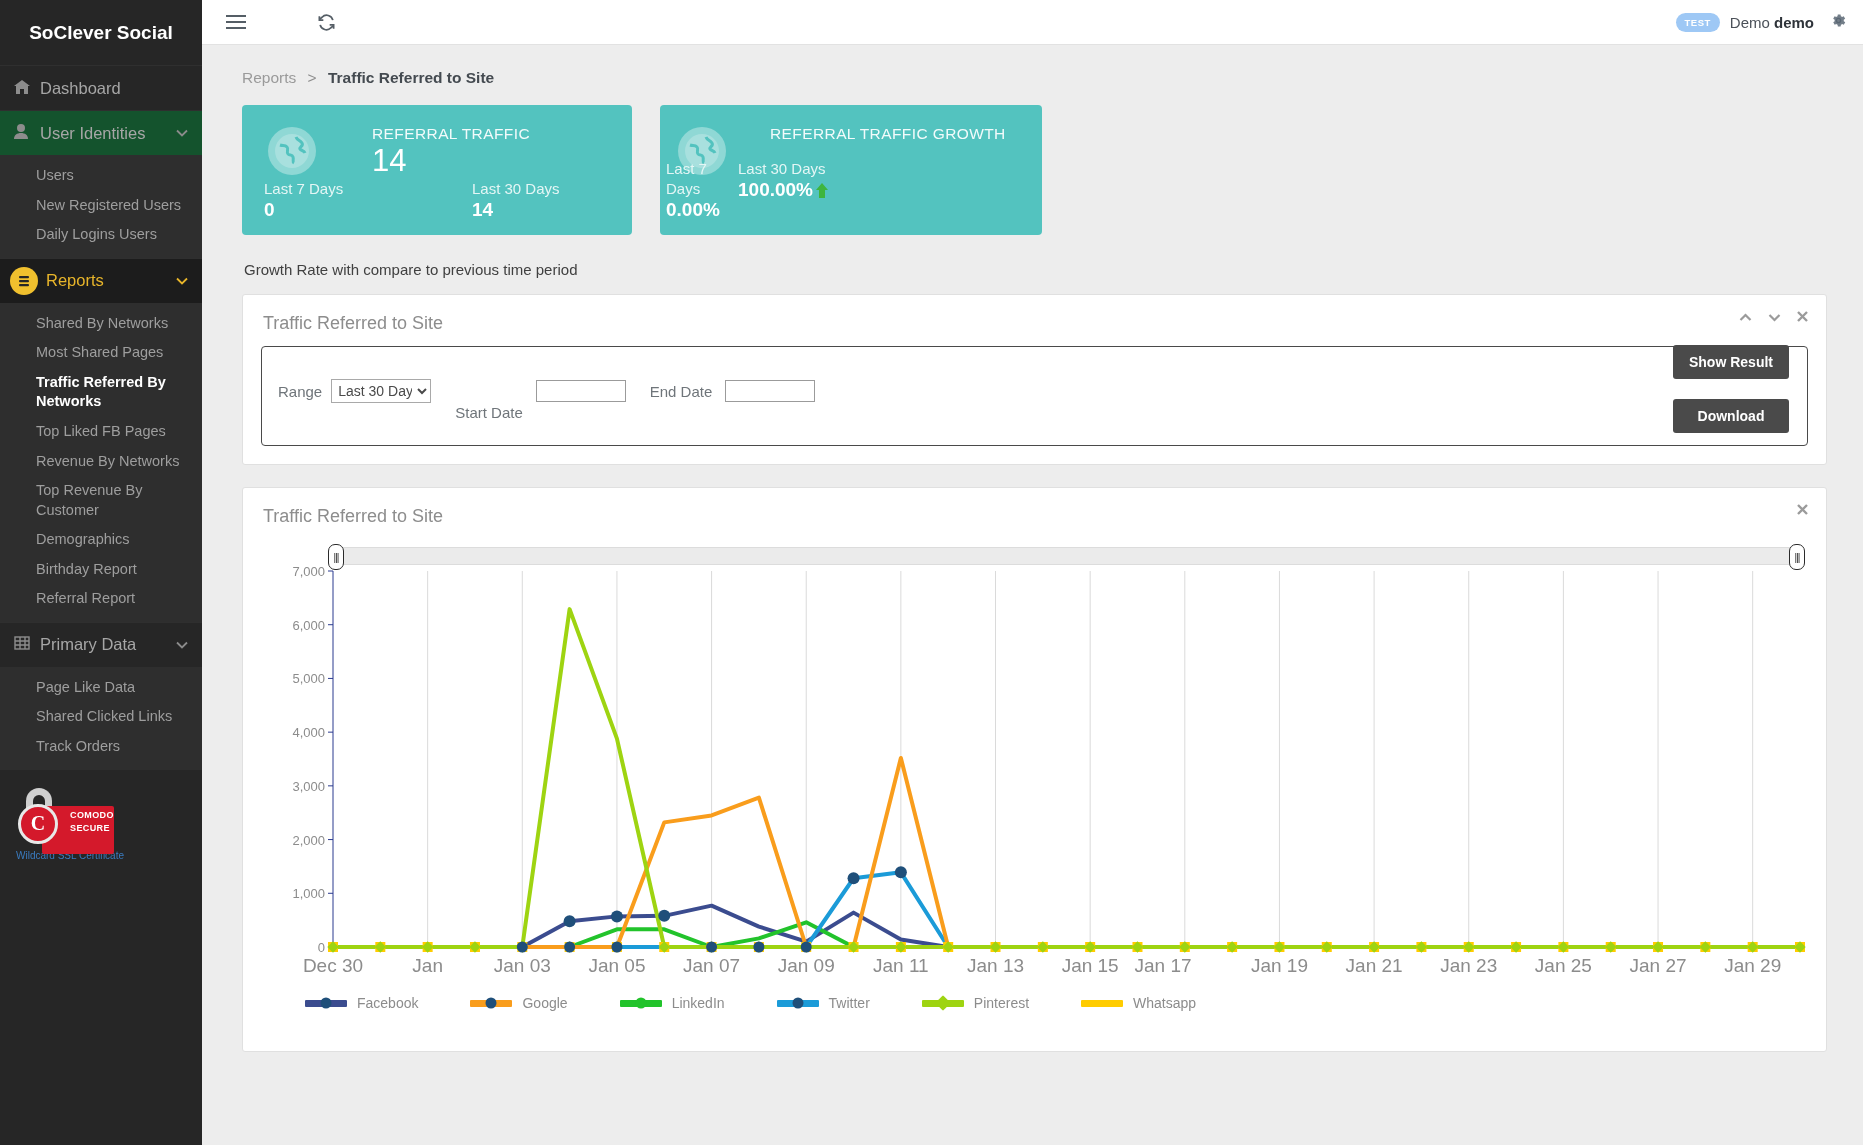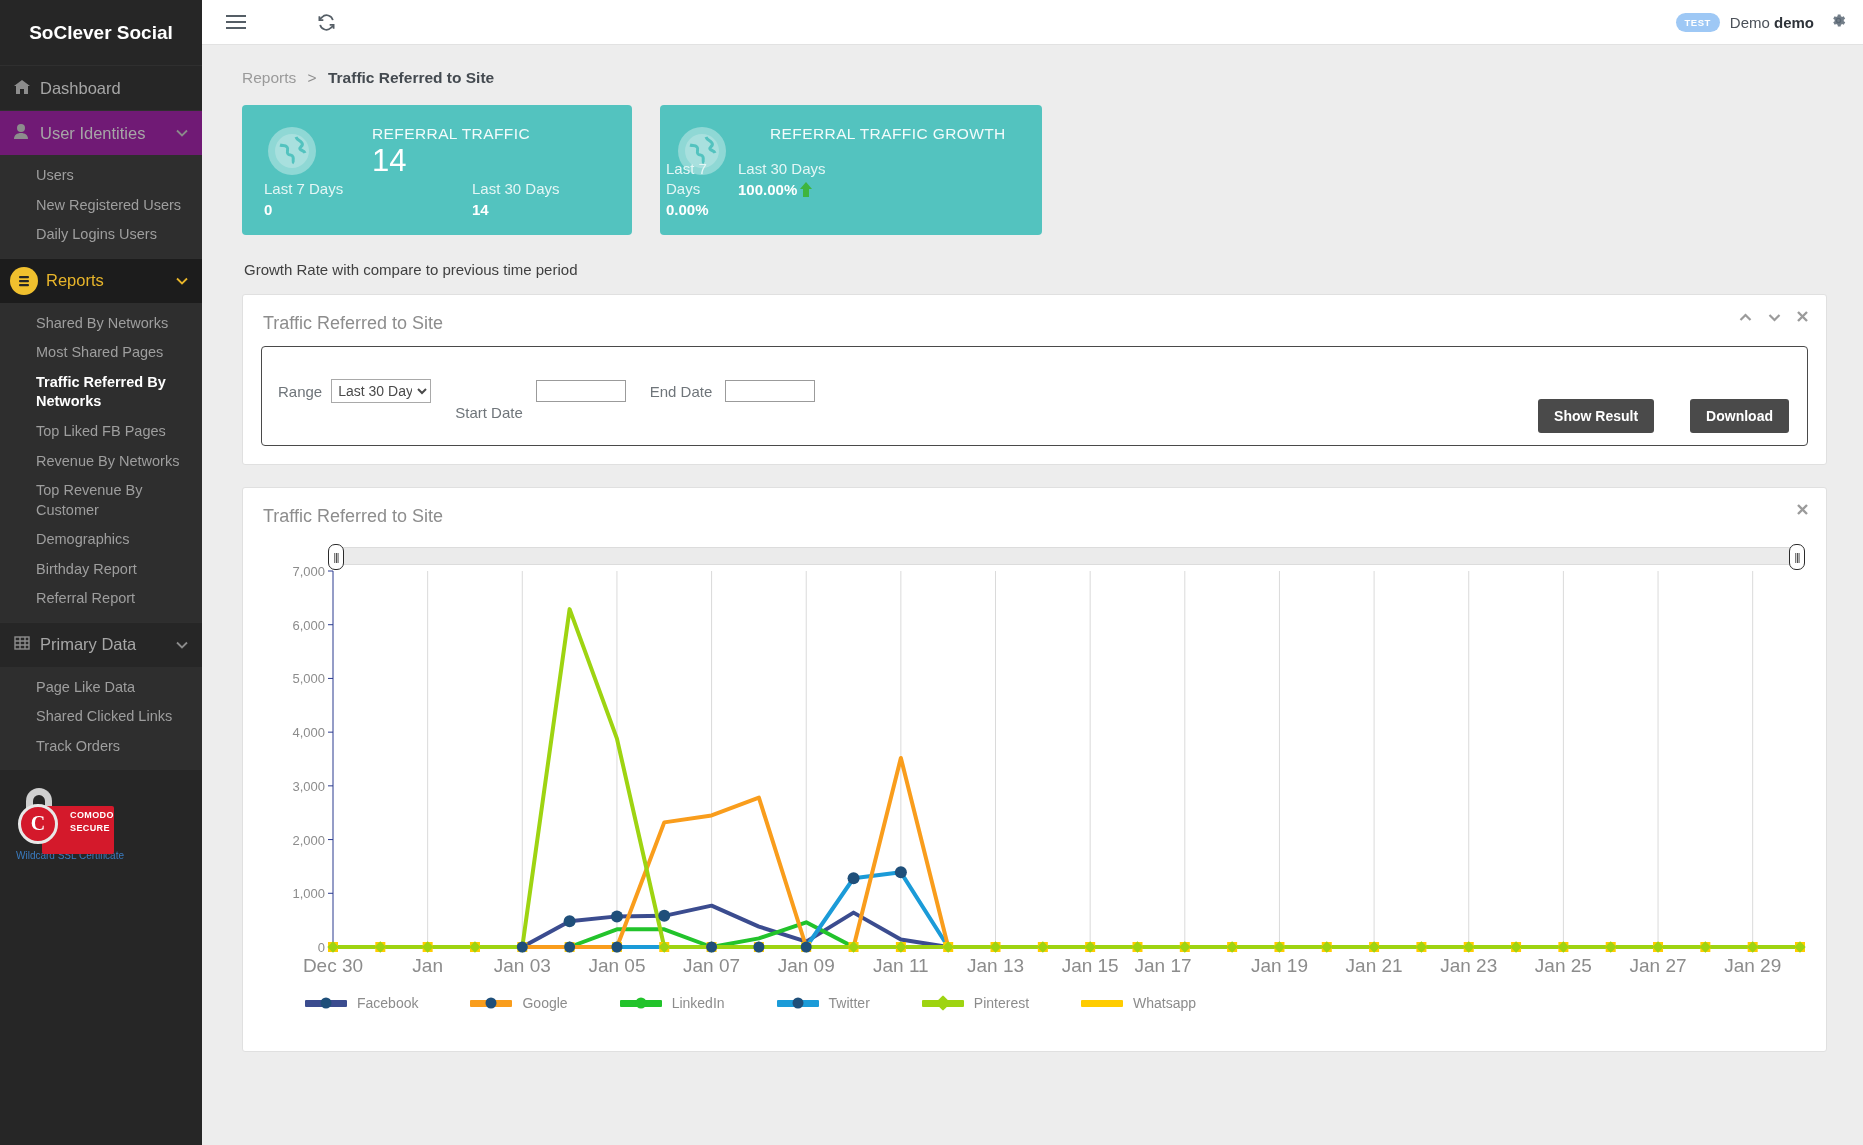--- a/index.html
+++ b/index.html
@@ -21,21 +21,21 @@
     height:65px; display:flex; align-items:center; justify-content:center;
     color:#ffffff; font-size:19px; font-weight:bold;
     background:#262626;
   }
   .nav-main {
     display:flex; align-items:center; height:45px; padding-left:14px;
     font-size:16.5px; color:#a6a6a6; cursor:pointer;
     border-top:1px solid #2f2f2f;
     position:relative;
   }
-  .nav-main.active-group { background:#701a75; }
+  .nav-main.active-group { background:#14532d; }
   .nav-main.reports { background:#1c1c1c; color:#e8b52a; }
   .nav-ico {
     width:26px; display:inline-block; text-align:left; font-size:15px; color:#8d8d8d;
   }
   .nav-label { flex:1; }
   .nav-caret { font-size:12px; color:#8b8b8b; padding-right:14px; }
   .reports .nav-caret { color:#e8b52a; }
 
   .circ-ico {
     width:28px; height:28px; border-radius:50%;
@@ -114,21 +114,21 @@
   #card1 .card-title { left:130px; }
   #card2 .card-title { left:110px; }
   .card-big { position:absolute; left:130px; top:38px; font-size:31px; font-weight:300; }
   .card-foot { position:absolute; bottom:14px; display:flex; }
   #card1 .card-foot { left:22px; width:410px; }
   #card2 .card-foot { left:6px; }
   .foot-col { display:flex; flex-direction:column; }
   #card1 .foot-col:first-child { width:208px; }
   #card2 .foot-col:first-child { width:72px; }
   .foot-lbl { font-size:15px; color:#e4f6f5; line-height:20px; }
-  .foot-val { font-size:15px; font-weight:bold; line-height:22px; }
+  .foot-val { font-size:19px; font-weight:bold; line-height:22px; }
   .arrow-up { display:inline-block; margin-left:2px; vertical-align:-2px; }
 
   #growth-note { padding:26px 0 0 42px; font-size:15px; color:#404040; }
 
   .panel {
     background:#fff; border:1px solid #e0e0e0; border-radius:3px;
     margin:16px 36px 0 40px; position:relative;
   }
   .panel-title { padding:18px 0 10px 20px; font-size:18px; color:#8d8d8d; }
   .panel-tools { position:absolute; top:16px; right:18px; display:flex; gap:16px; color:#9b9b9b; font-size:14px; }
@@ -142,21 +142,21 @@
   .f-label { font-size:15px; color:#6f757a; margin:0 9px 0 4px; }
   #range-select {
     font-family:"Liberation Sans", sans-serif; font-size:14px; color:#4a4a4a;
     border:1px solid #a9a9a9; background:#fff; height:24px; width:100px;
     padding:0 2px;
   }
   .date-input {
     border:1px solid #9b9b9b; background:#fff; height:22px; width:90px;
     margin-left:4px;
   }
-  .btn-row { position:absolute; right:18px; bottom:12px; display:flex; gap:36px; }
+  .btn-row { position:absolute; right:18px; bottom:12px; display:flex; gap:20px;flex-direction:column; }
   .dark-btn {
     background:#4a4a4a; color:#ffffff; border:none; border-radius:3px;
     font-family:"Liberation Sans", sans-serif; font-size:14px; font-weight:bold;
     padding:9px 16px; cursor:pointer;
   }
 
   
   #chart-panel { margin-top:22px; padding-bottom:40px; }
   #chart-area { position:relative; margin:10px 20px 0 20px; height:430px; }
   #scroll-strip {

